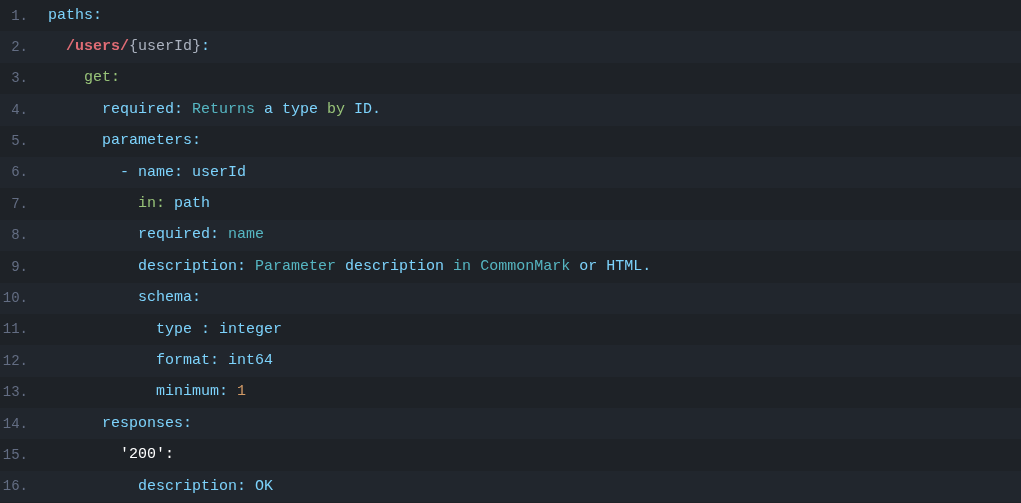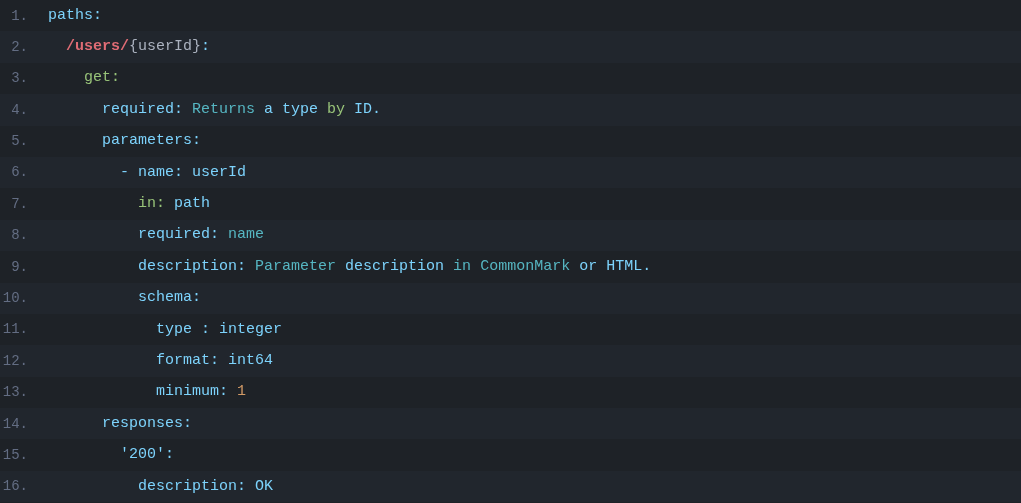--- a/index.html
+++ b/index.html
@@ -77,21 +77,21 @@
 
     .value-cyan {
       color: #56b6c2;
     }
 
     .value-orange {
       color: #d19a66;
     }
 
     .value-string {
-      color: #7dd3fc;
+      color: #ffffff;
     }
 
     .comment-text {
       color: #56b6c2;
     }
   </style>
 </head>
 <body>
 
 <div class="code-editor">

